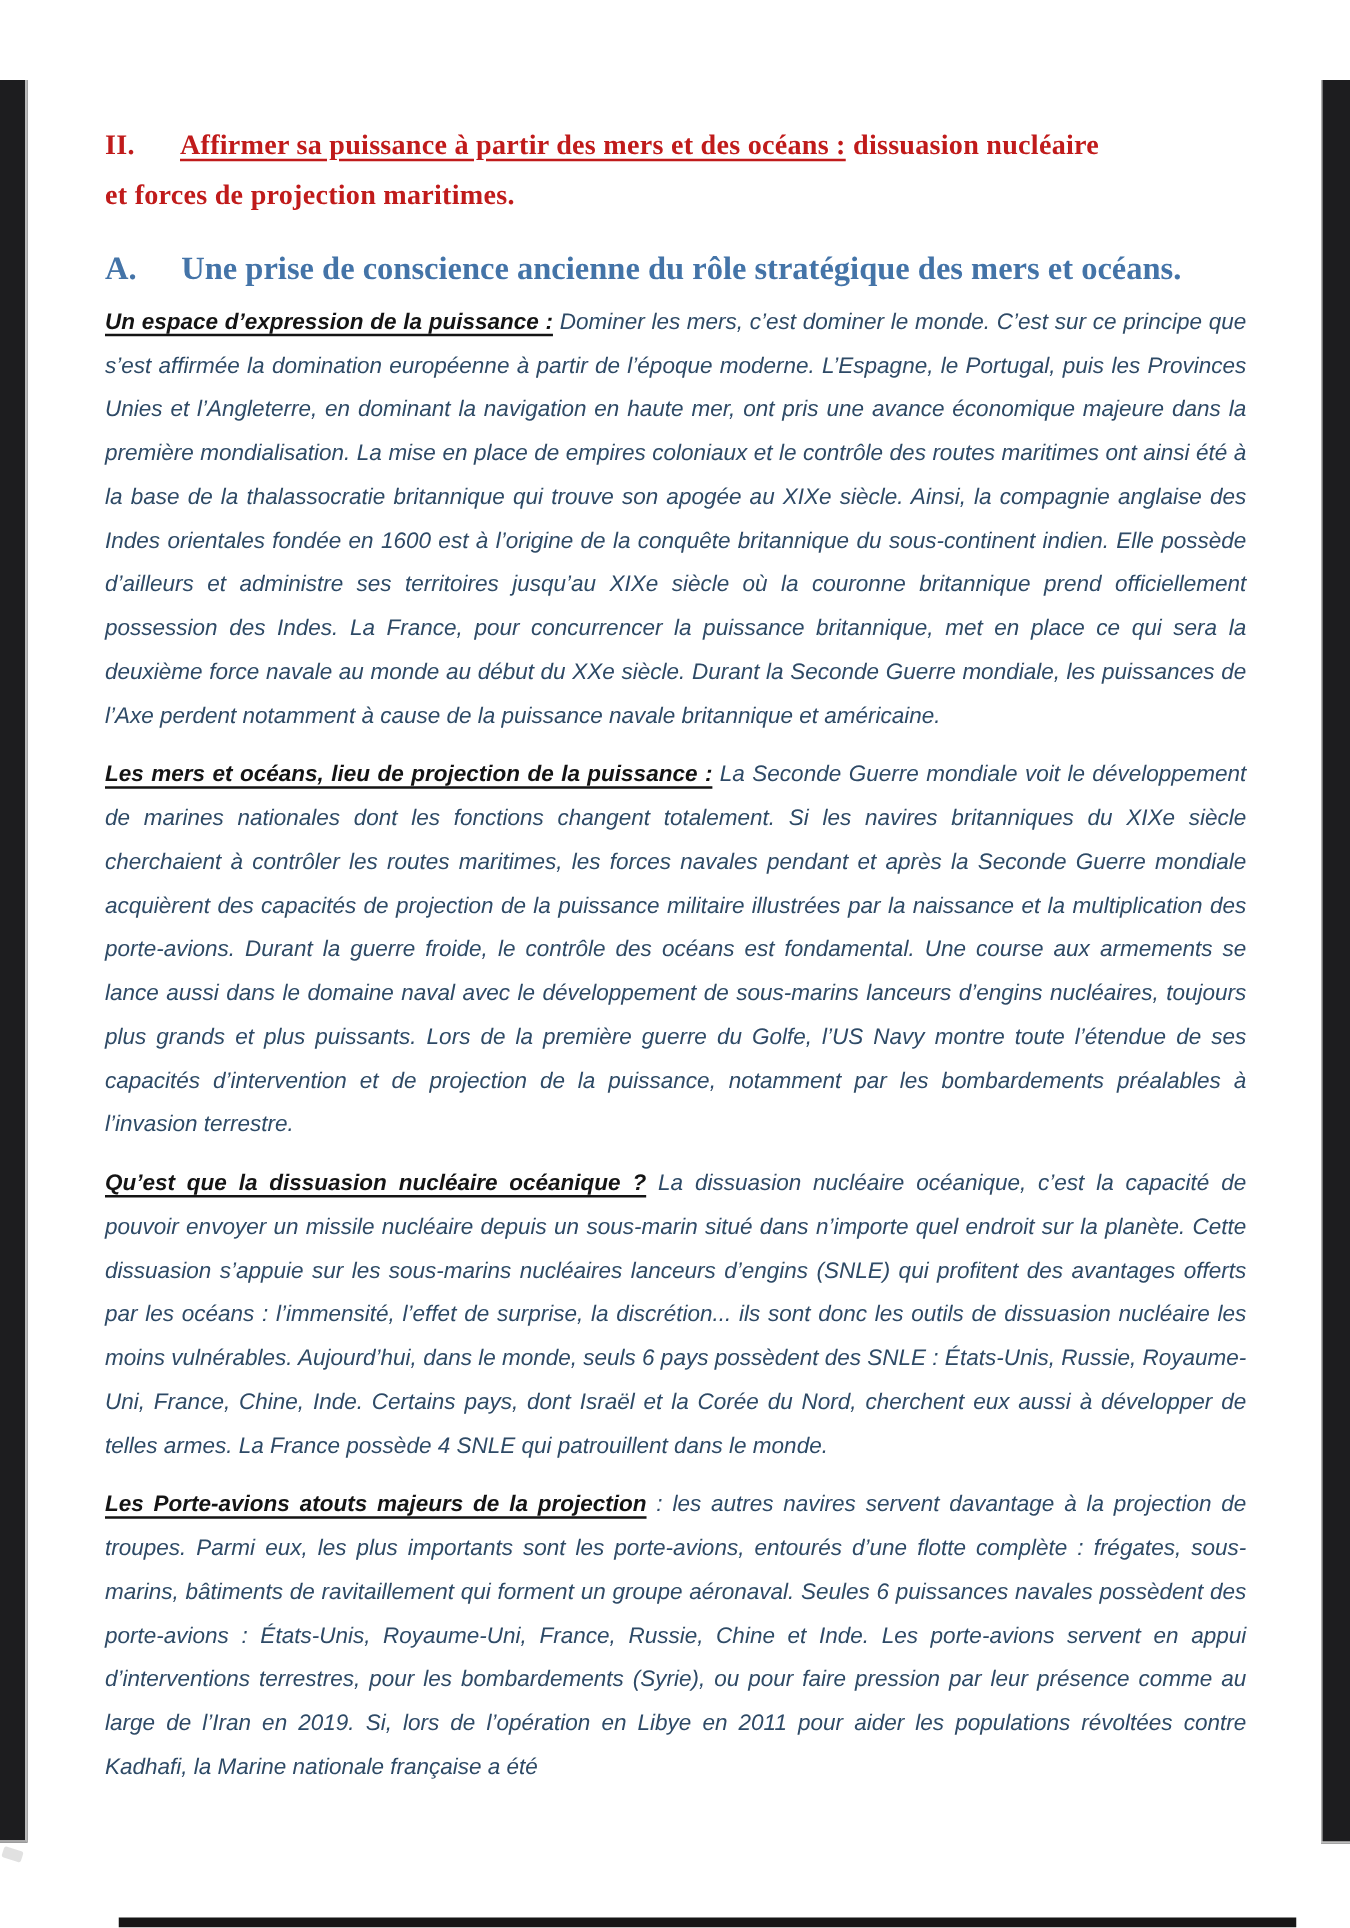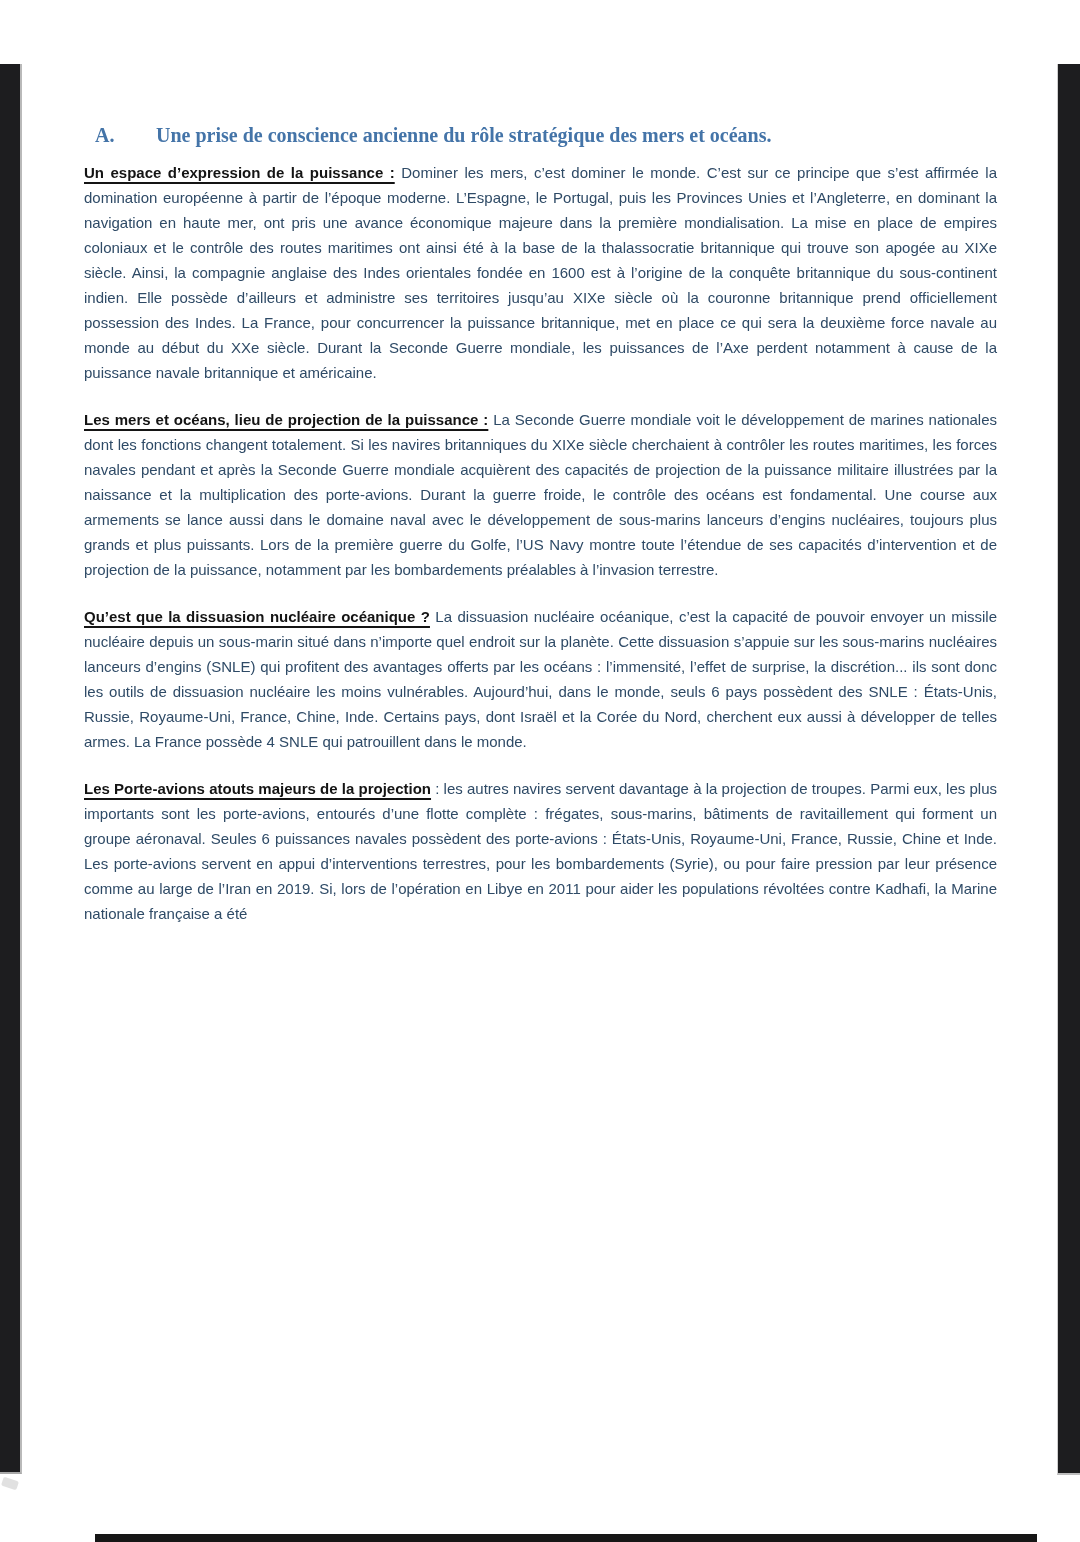--- a/index.html
+++ b/index.html
@@ -25,38 +25,44 @@
   
   .page{position:absolute;left:84px;top:96px;width:913px;color:var(--body-blue);}
 
   .doc-title{font-family:"Liberation Serif",serif;font-weight:bold;color:var(--title-red);
     font-size:22.5px;line-height:40px;letter-spacing:.2px;}
   .doc-title .line1{white-space:nowrap;}
   .doc-title .num{display:inline-block;width:60px;}
   .doc-title .u{text-decoration:underline;text-decoration-thickness:2px;text-underline-offset:4px;}
 
   .section-heading{font-family:"Liberation Serif",serif;font-weight:bold;color:var(--heading-blue);
-    font-size:20px;line-height:26px;margin-top:26px;padding-left:61px;margin-left:11px;}
+    font-size:26px;line-height:26px;margin-top:26px;padding-left:61px;}
   .section-heading .letter{display:inline-block;width:61px;margin-left:-61px;}
 
-  p.body-par{font-size:15px;line-height:25px;text-align:justify;margin-top:12px;}
-  p.body-par + p.body-par{margin-top:22px;}
+  p.body-par{font-size:18px;line-height:35px;text-align:justify;margin-top:12px;font-style:italic;}
+  p.body-par + p.body-par{margin-top:12px;}
   p.body-par .lead{color:var(--lead-black);font-weight:bold;text-decoration:underline;
     text-decoration-thickness:1.5px;text-underline-offset:3.5px;}
 </style>
 </head>
 <body>
 
 <div class="scan-left"></div>
 <div class="scan-right"></div>
 <div class="scan-smudge"></div>
 <div class="scan-bottom"></div>
 
 <div class="page">
 
+  <div class="doc-title">
+    <div class="line1">
+      <span class="num">II.</span><span class="u">Affirmer sa puissance à partir des mers et des océans :</span><span> dissuasion nucléaire</span>
+    </div>
+    <div class="line2">et forces de projection maritimes.</div>
+  </div>
 
   <div class="section-heading">
     <span class="letter">A.</span><span>Une prise de conscience ancienne du rôle stratégique des mers et océans.</span>
   </div>
 
   <p class="body-par">
     <span class="lead">Un espace d’expression de la puissance :</span><span> Dominer les mers, c’est dominer le monde. C’est sur ce principe que s’est affirmée la domination européenne à partir de l’époque moderne. L’Espagne, le Portugal, puis les Provinces Unies et l’Angleterre, en dominant la navigation en haute mer, ont pris une avance économique majeure dans la première mondialisation. La mise en place de empires coloniaux et le contrôle des routes maritimes ont ainsi été à la base de la thalassocratie britannique qui trouve son apogée au XIXe siècle. Ainsi, la compagnie anglaise des Indes orientales fondée en 1600 est à l’origine de la conquête britannique du sous-continent indien. Elle possède d’ailleurs et administre ses territoires jusqu’au XIXe siècle où la couronne britannique prend officiellement possession des Indes. La France, pour concurrencer la puissance britannique, met en place ce qui sera la deuxième force navale au monde au début du XXe siècle. Durant la Seconde Guerre mondiale, les puissances de l’Axe perdent notamment à cause de la puissance navale britannique et américaine.</span>
   </p>
 
   <p class="body-par">

